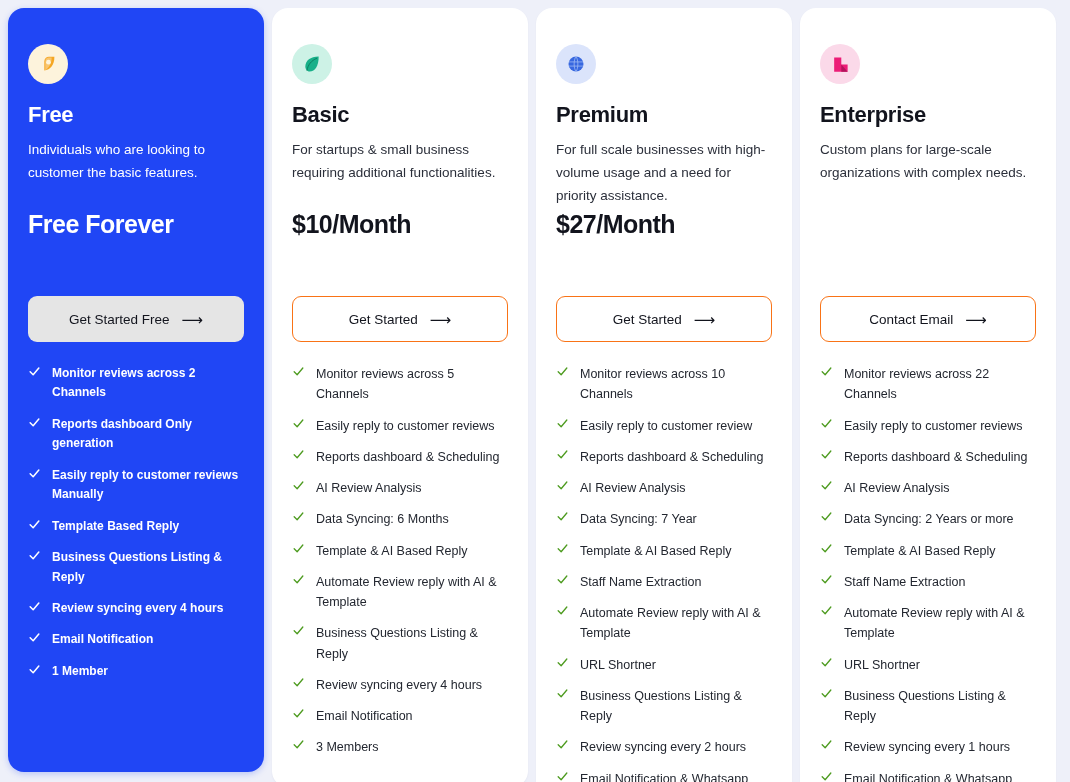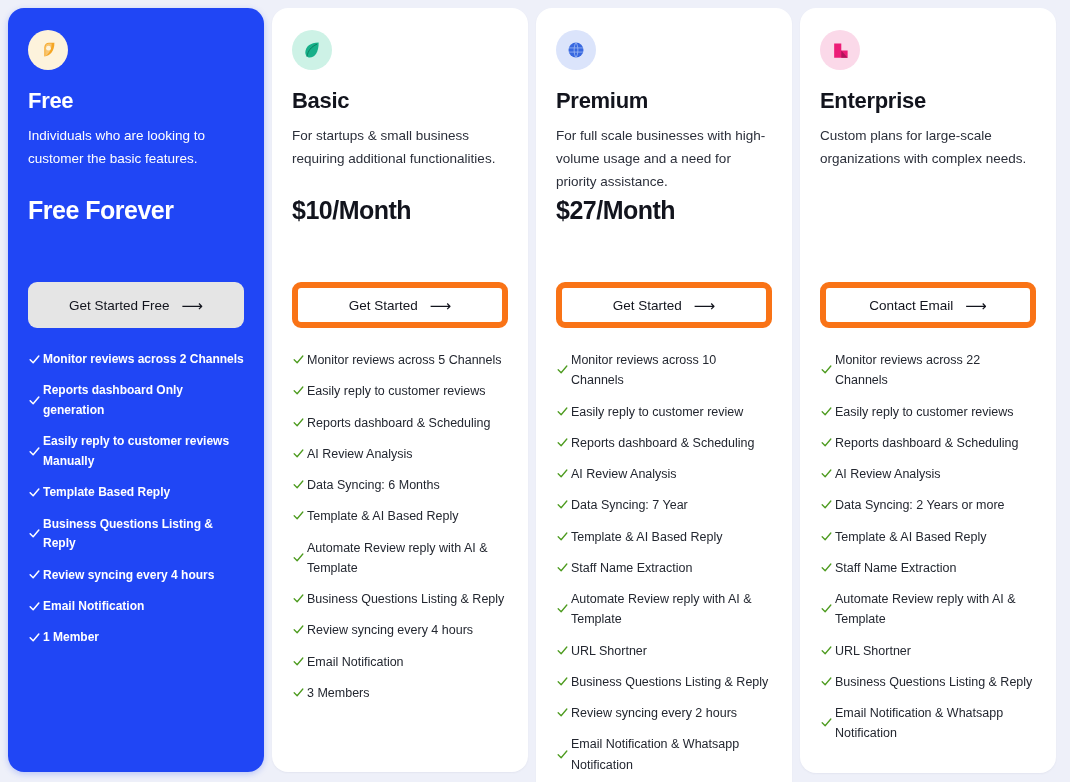--- a/index.html
+++ b/index.html
@@ -23,21 +23,21 @@
     width: 1070px;
     height: 782px;
     align-items: flex-start;
   }
 
   .plan-card {
     width: 256px;
     flex: 0 0 256px;
     background: #ffffff;
     border-radius: 16px;
-    padding: 22px 20px 18px 20px;
+    padding: 36px 20px 18px 20px;
     min-height: 764px;
     position: relative;
     box-shadow: 0 1px 2px rgba(60,64,110,0.06);
   }
 
   .plan-card.featured {
     background: #2046f5;
     box-shadow: 0 2px 6px rgba(32,70,245,0.25);
   }
 
@@ -82,21 +82,21 @@
     font-weight: bold;
     color: #12141d;
     letter-spacing: -0.5px;
   }
   .featured .plan-price { color: #ffffff; }
 
   
   .cta-button {
     width: 100%;
     height: 46px;
-    border: 6px solid #f97316;
+    border: 1px solid #f97316;
     border-radius: 9px;
     background: transparent;
     display: flex;
     align-items: center;
     justify-content: center;
     gap: 12px;
     font-family: "Liberation Sans", sans-serif;
     font-size: 13.5px;
     color: #12141d;
     cursor: pointer;
@@ -107,22 +107,22 @@
     border: none;
     color: #12141d;
   }
   .cta-arrow { font-size: 15px; line-height: 1; }
 
   
   .feature-list { list-style: none; }
 
   .feature-item {
     display: flex;
-    align-items: center;
-    gap: 2px;
+    align-items: flex-start;
+    gap: 11px;
     margin-bottom: 11px;
   }
 
   .check-icon {
     flex: 0 0 13px;
     width: 13px;
     height: 15px;
     margin-top: 1px;
   }
   .check-icon svg { display: block; }
@@ -545,17 +545,25 @@
             </svg>
           </span>
           <span class="feature-text">Business Questions Listing &amp; Reply</span>
         </li>
         <li class="feature-item">
           <span class="check-icon">
             <svg width="13" height="13" viewBox="0 0 24 24">
               <path d="M4 12.5l5.5 5.5L20 5.5" stroke="#4d9b1f" stroke-width="2.4" fill="none" stroke-linecap="round" stroke-linejoin="round"></path>
             </svg>
           </span>
+          <span class="feature-text">Review syncing every 1 hours</span>
+        </li>
+        <li class="feature-item">
+          <span class="check-icon">
+            <svg width="13" height="13" viewBox="0 0 24 24">
+              <path d="M4 12.5l5.5 5.5L20 5.5" stroke="#4d9b1f" stroke-width="2.4" fill="none" stroke-linecap="round" stroke-linejoin="round"></path>
+            </svg>
+          </span>
           <span class="feature-text">Email Notification &amp; Whatsapp Notification</span>
         </li>
       </ul>
     </div>
   </div>
 
 </body></html>

